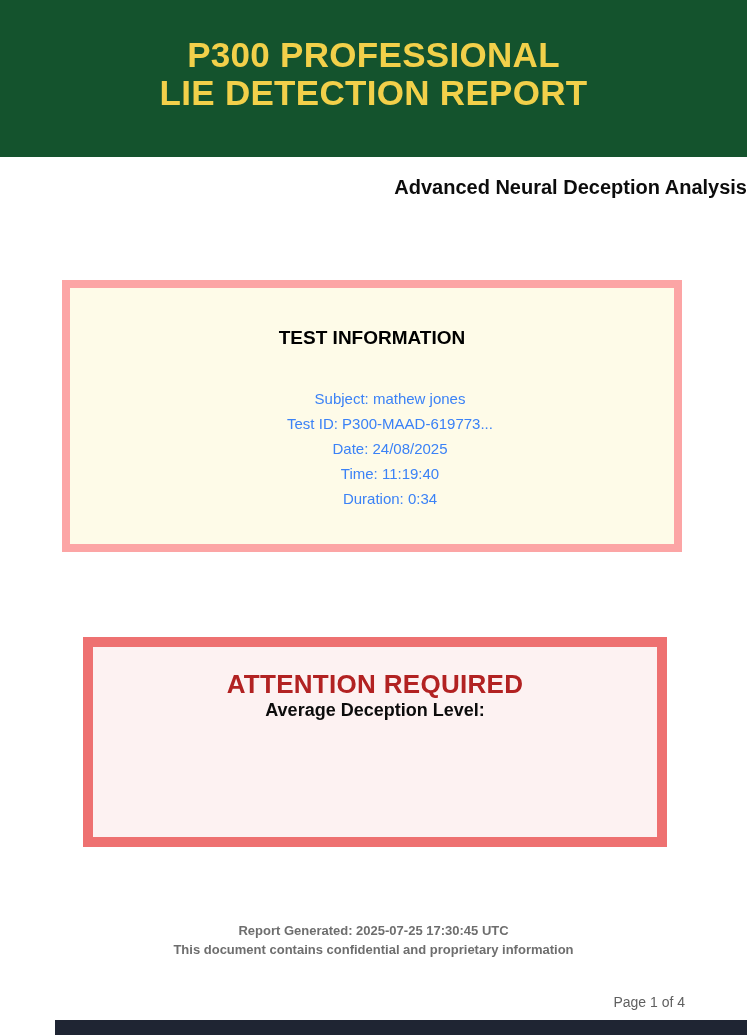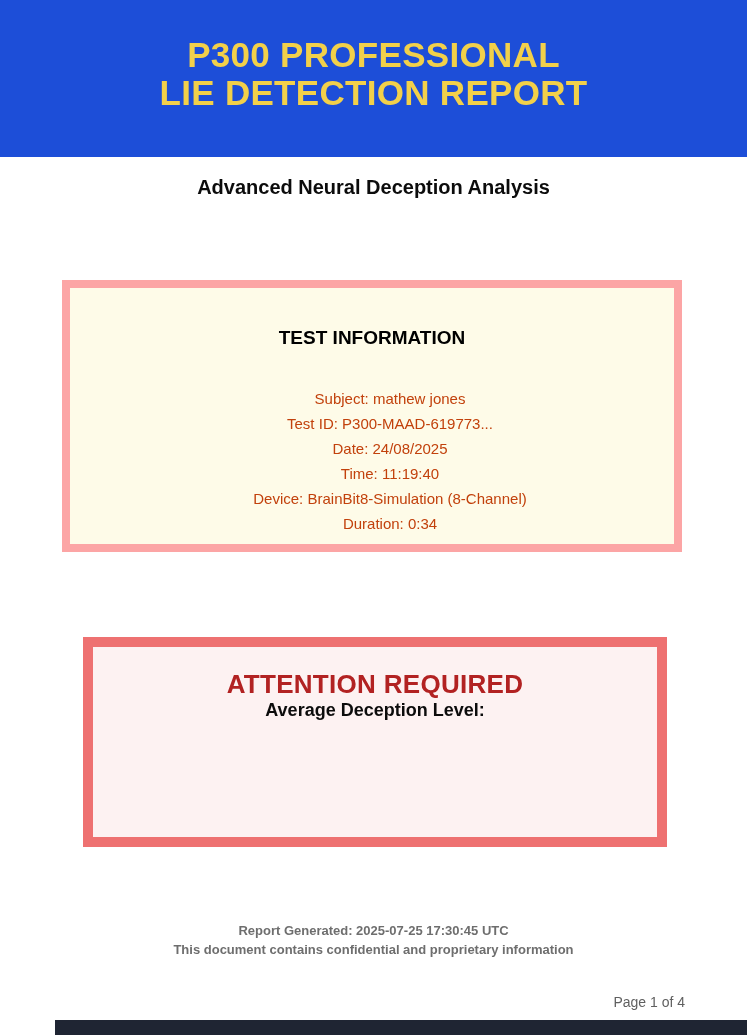--- a/index.html
+++ b/index.html
@@ -8,38 +8,38 @@
     background: #ffffff;
     font-family: "Liberation Sans", sans-serif;
     position: relative;
     overflow: hidden;
   }
 
   
   .header {
     position: absolute; top: 0; left: 0;
     width: 747px; height: 157px;
-    background: #1d4ed8;
+    background: #14532d;
   }
   .header-title {
     position: absolute; top: 36px; left: 0;
     width: 100%;
     text-align: center;
     color: #f2d04a;
     font-weight: bold;
     font-size: 35px;
     line-height: 38px;
     letter-spacing: 0.3px;
   }
 
   
   .subtitle {
     position: absolute; top: 176px; left: 0;
     width: 100%;
-    text-align: center;
+    text-align: right;
     font-size: 20px;
     font-weight: bold;
     color: #0c0c0c;
   }
 
   
   .info-box {
     position: absolute; left: 62px; top: 280px;
     width: 620px; height: 272px;
     box-sizing: border-box;
@@ -50,21 +50,21 @@
   .info-title {
     margin-top: 39px;
     font-size: 19px;
     font-weight: bold;
     color: #000000;
   }
   .info-lines {
     margin-top: 37px;
     font-size: 15px;
     line-height: 25px;
-    color: #c2410c;
+    color: #3b82f6;
     padding-left: 36px;
   }
 
   
   .alert-box {
     position: absolute; left: 83px; top: 637px;
     width: 584px; height: 210px;
     box-sizing: border-box;
     border: 10px solid #ee7171;
     background: #fdf2f2;
@@ -122,21 +122,20 @@
 
 <div class="subtitle">Advanced Neural Deception Analysis</div>
 
 <div class="info-box">
   <div class="info-title">TEST INFORMATION</div>
   <div class="info-lines">
     <div>Subject: mathew jones</div>
     <div>Test ID: P300-MAAD-619773...</div>
     <div>Date: 24/08/2025</div>
     <div>Time: 11:19:40</div>
-    <div>Device: BrainBit8-Simulation (8-Channel)</div>
     <div>Duration: 0:34</div>
   </div>
 </div>
 
 <div class="alert-box">
   <div class="alert-title">ATTENTION REQUIRED</div>
   <div class="alert-label">Average Deception Level:</div>
 </div>
 
 <div class="footer-block">

